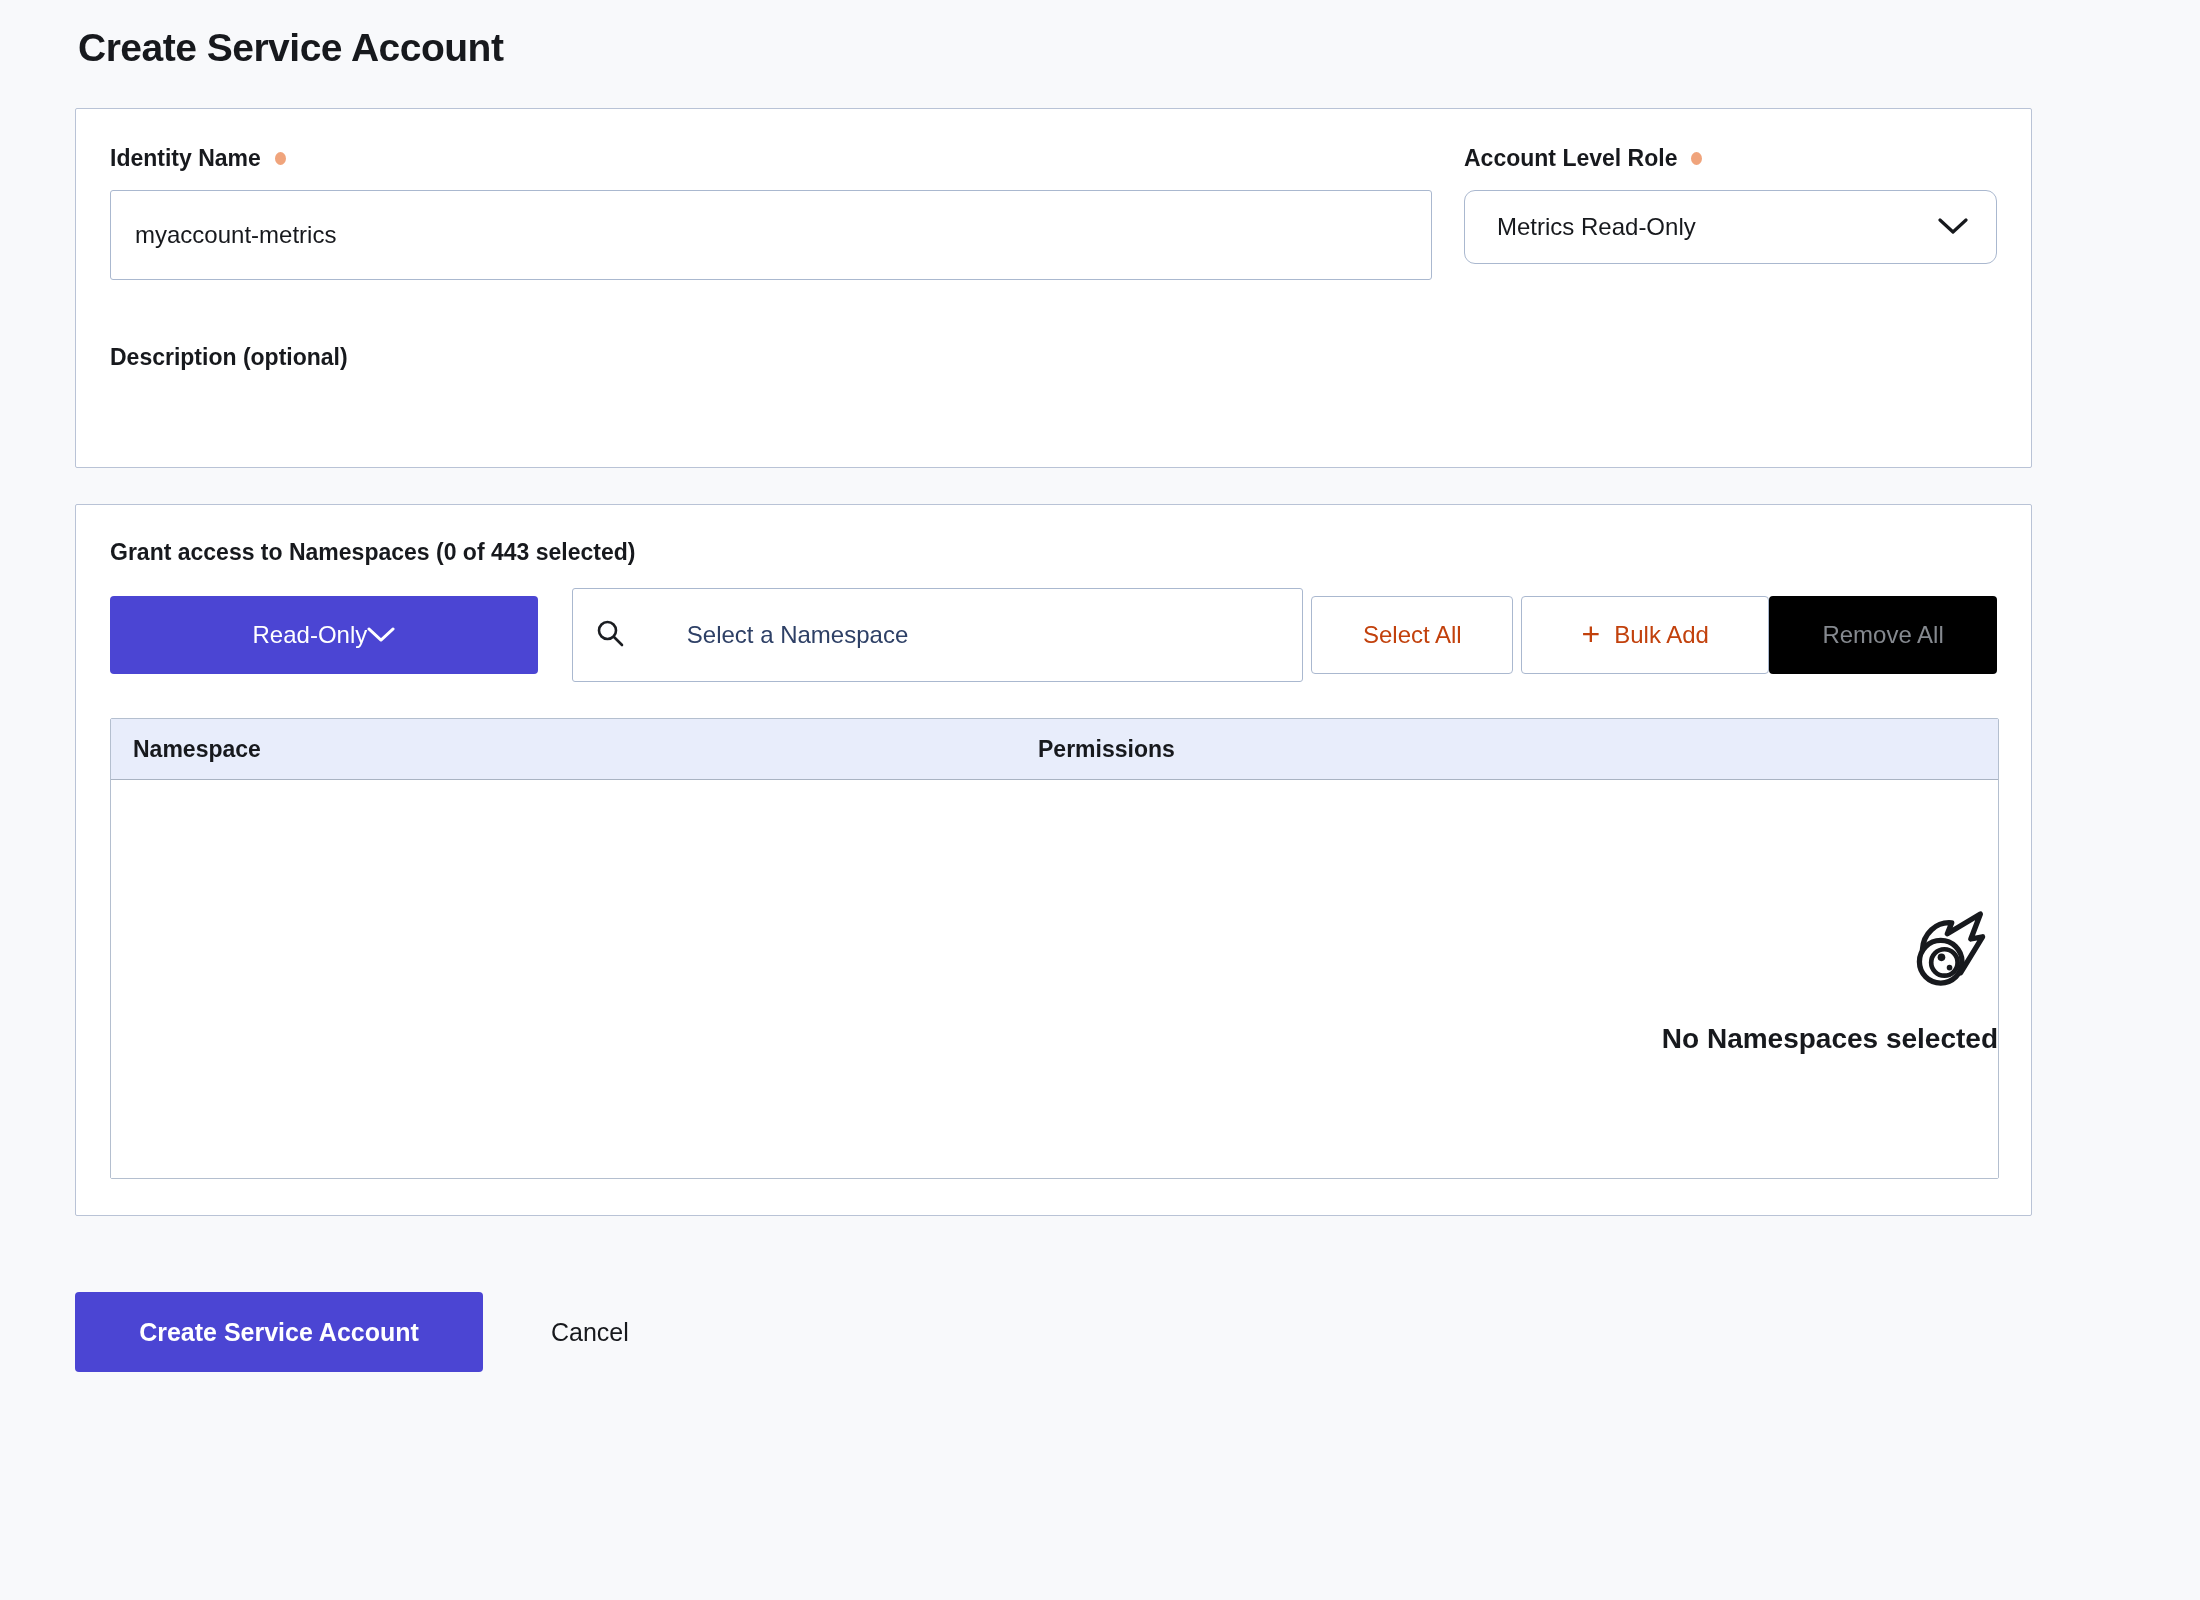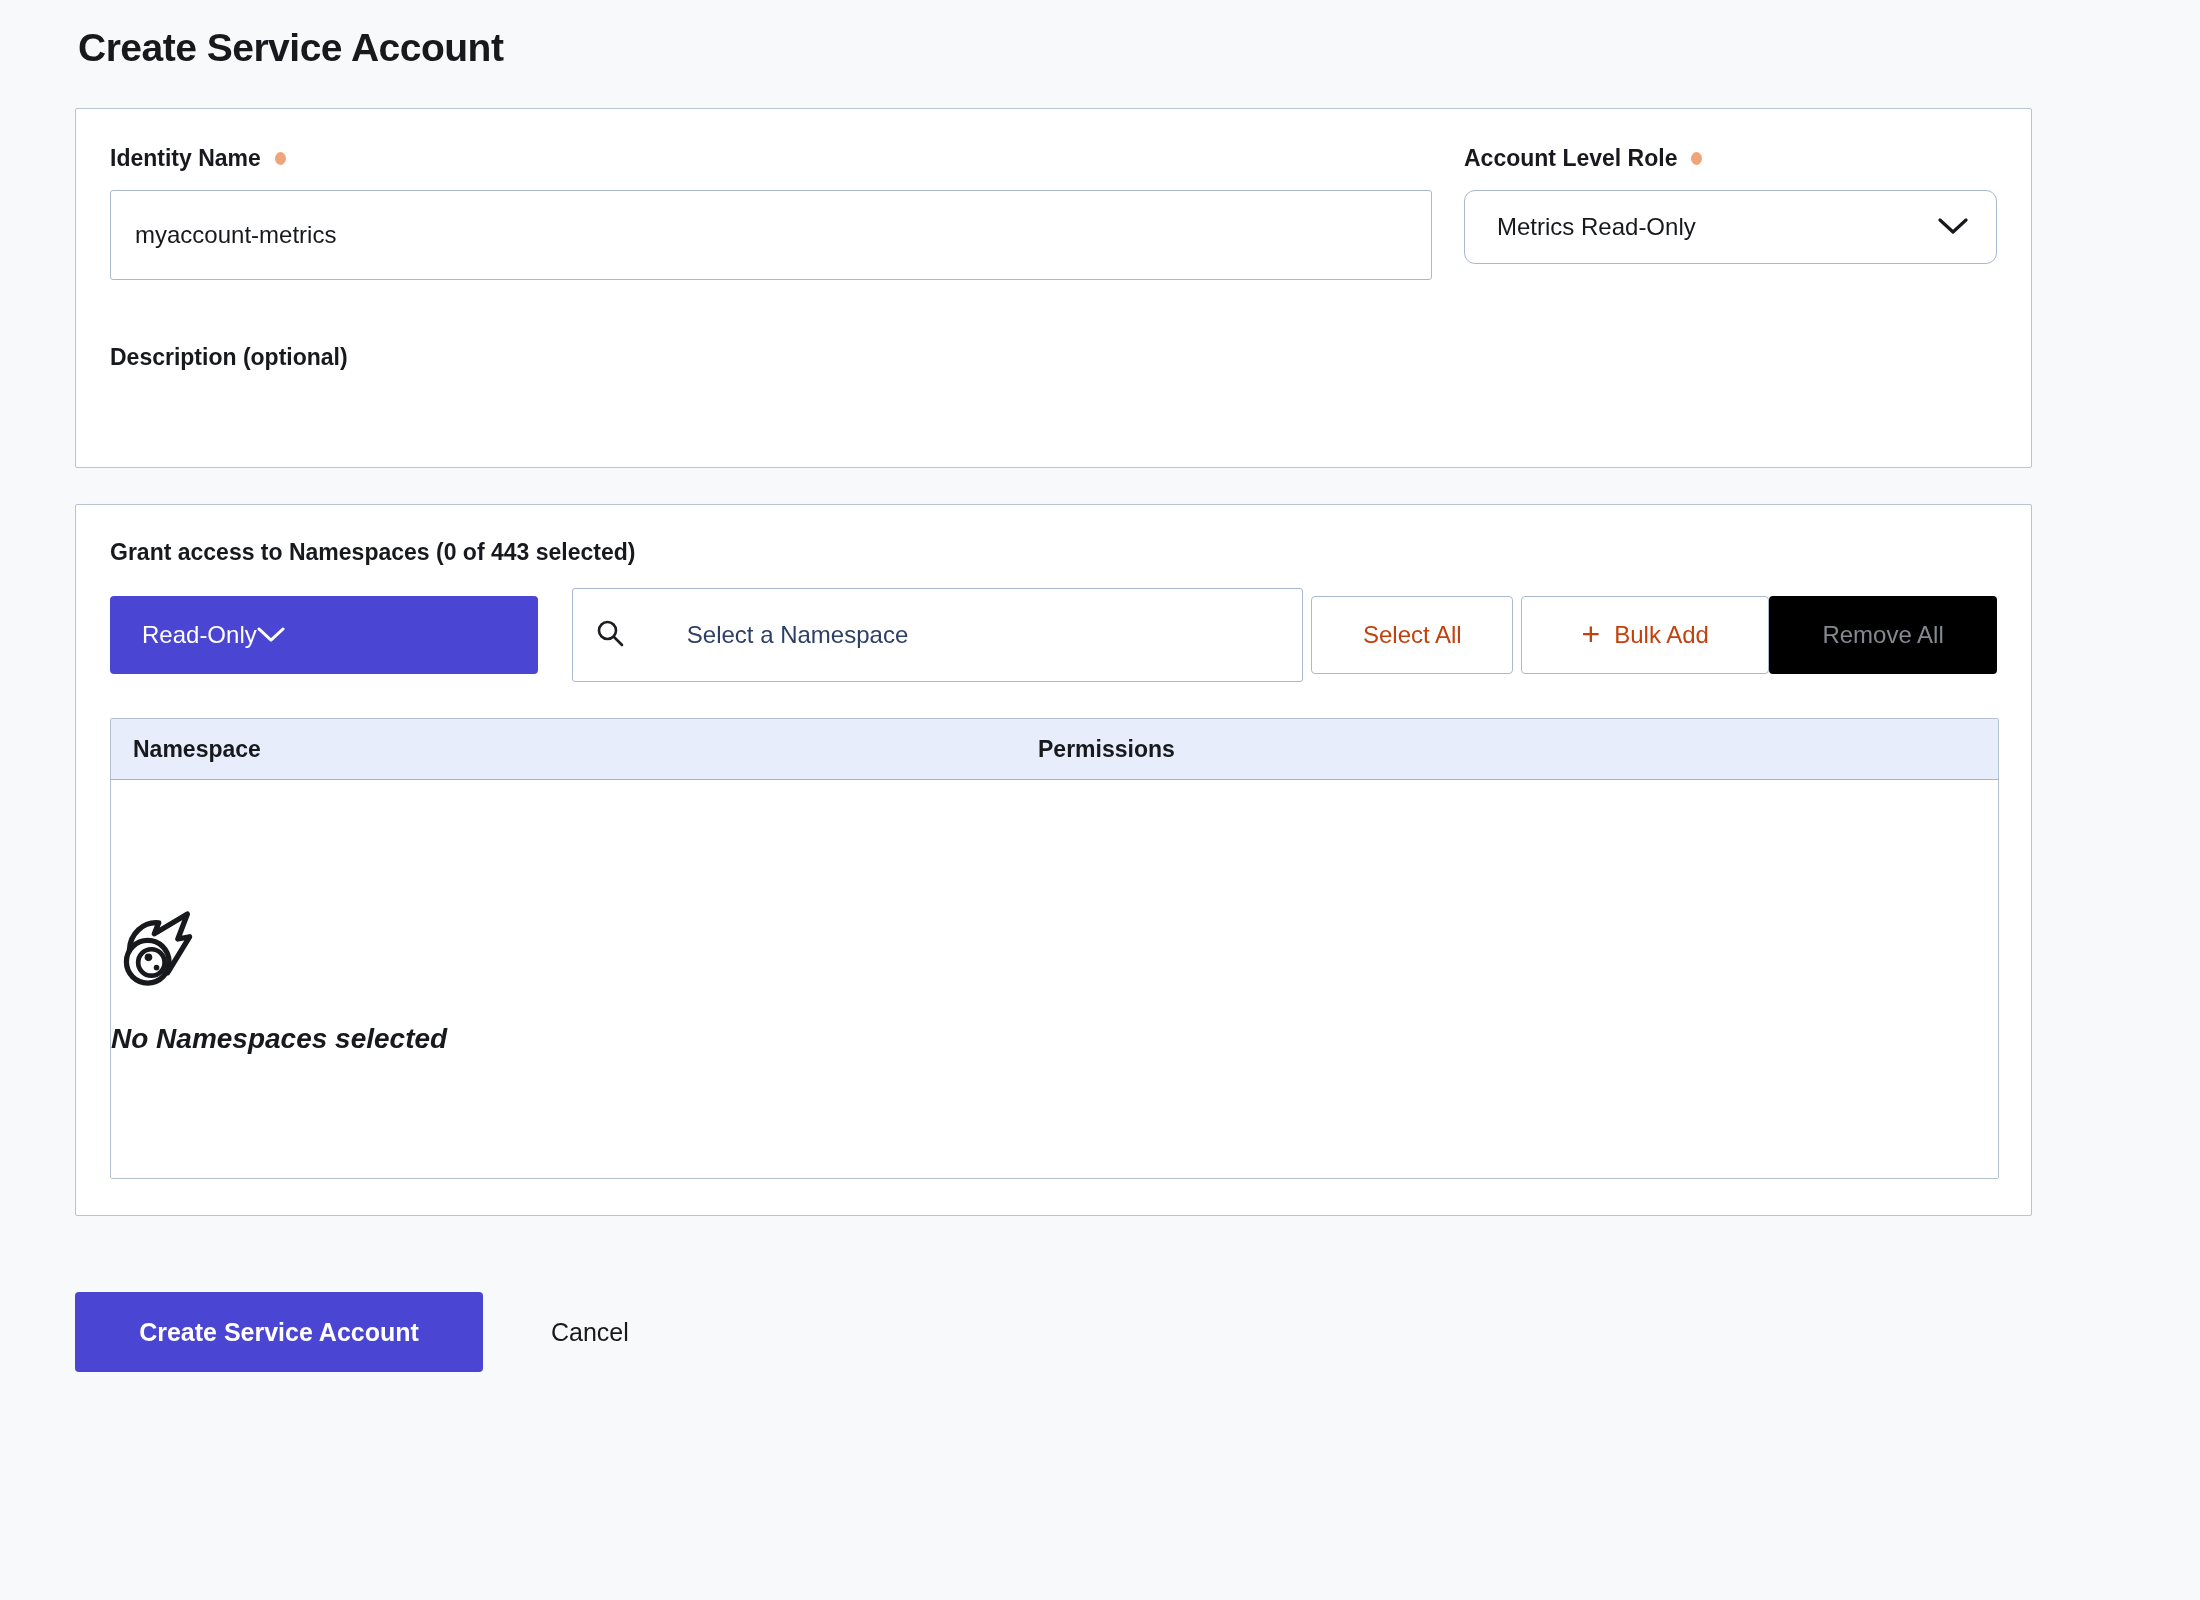--- a/index.html
+++ b/index.html
@@ -125,21 +125,21 @@
     justify-content: center;
     font-size: 24px;
     border-radius: 4px;
     cursor: pointer;
     white-space: nowrap;
   }
   .btn-permission {
     width: 428px;
     background: #4b45d3;
     color: #ffffff;
-    justify-content: flex-start;
+    justify-content: center;
     padding: 14px 32px;
     font-weight: 400;
   }
   .search-box {
     width: 732px;
     height: 94px;
     margin-left: 34px;
     border: 1px solid #aab8cf;
     border-radius: 3px;
     background: #fff;
@@ -192,23 +192,22 @@
     font-size: 23px;
     font-weight: 700;
     color: #17191d;
   }
   .ns-table-header .col-namespace { padding-left: 22px; }
   .ns-table-body {
     height: 398px;
     background: #fff;
     display: flex;
     flex-direction: column;
-    align-items: flex-start;
+    align-items: flex-end;
     justify-content: center;
-    font-style: italic;
   }
   .empty-icon { width: 94px; height: 94px; margin-bottom: 26px; }
   .empty-text {
     font-size: 28px;
     font-weight: 700;
     color: #17191d;
   }
 
   .footer-actions {
     display: flex;

